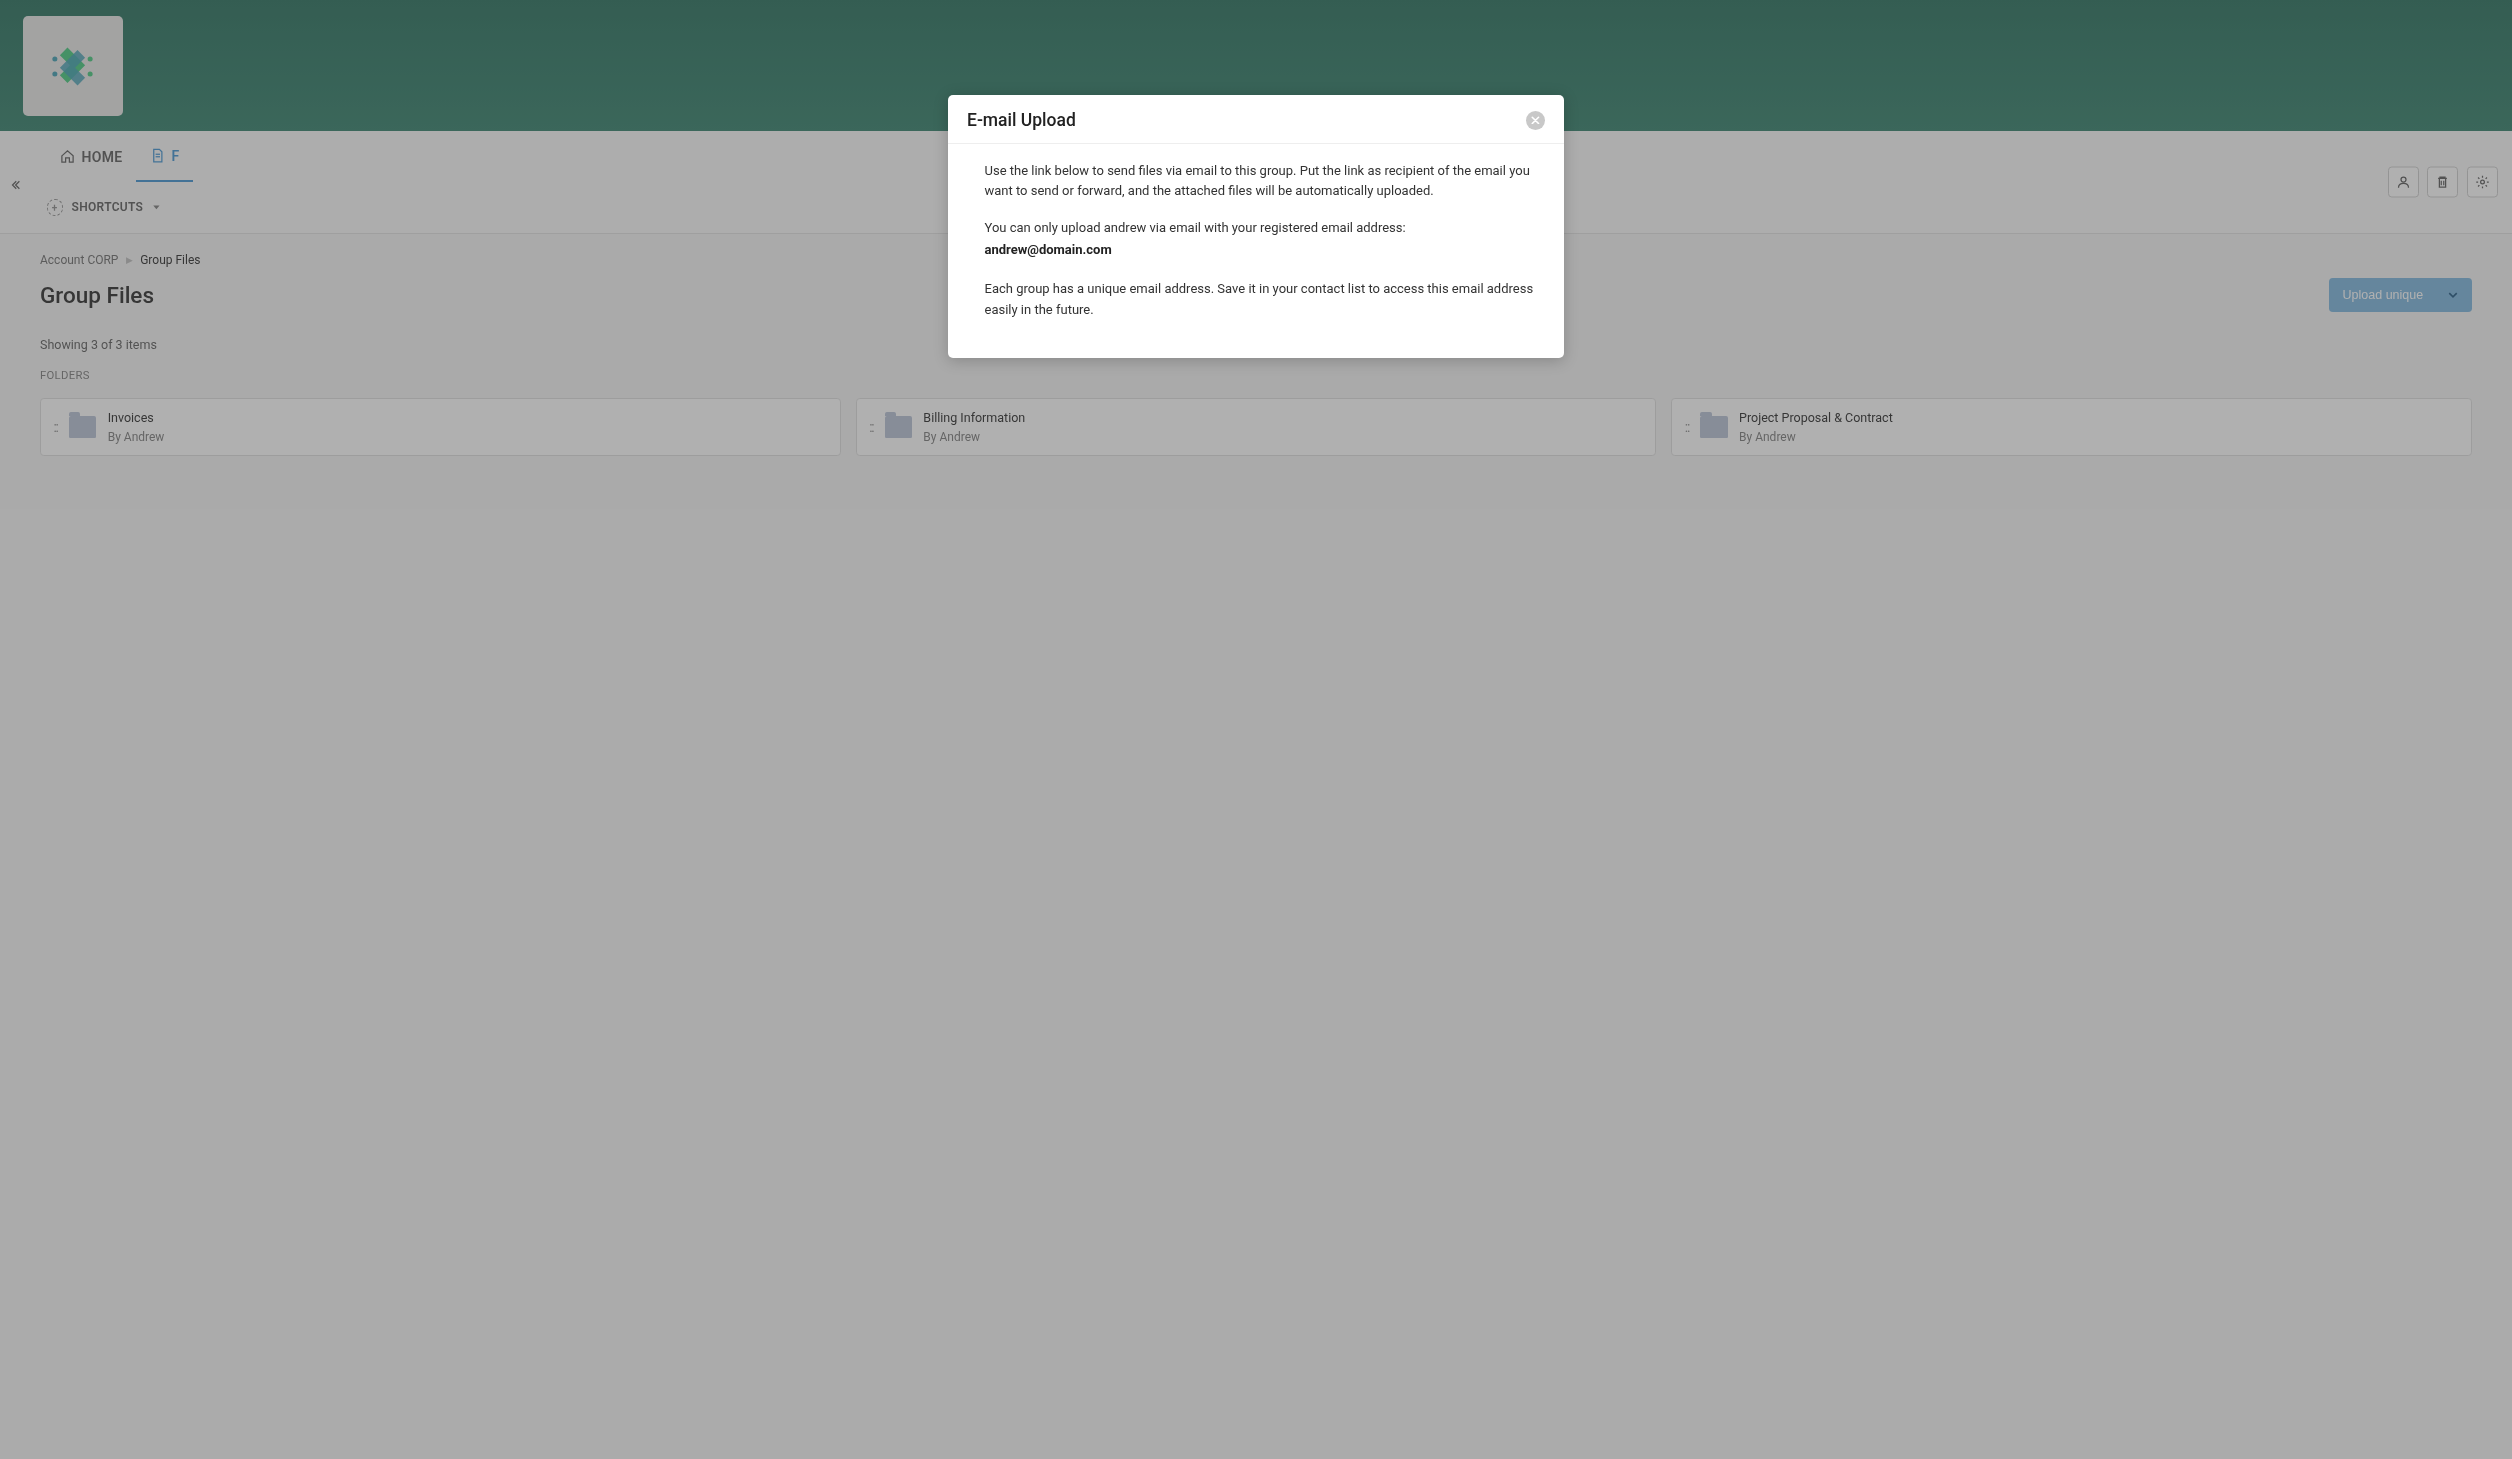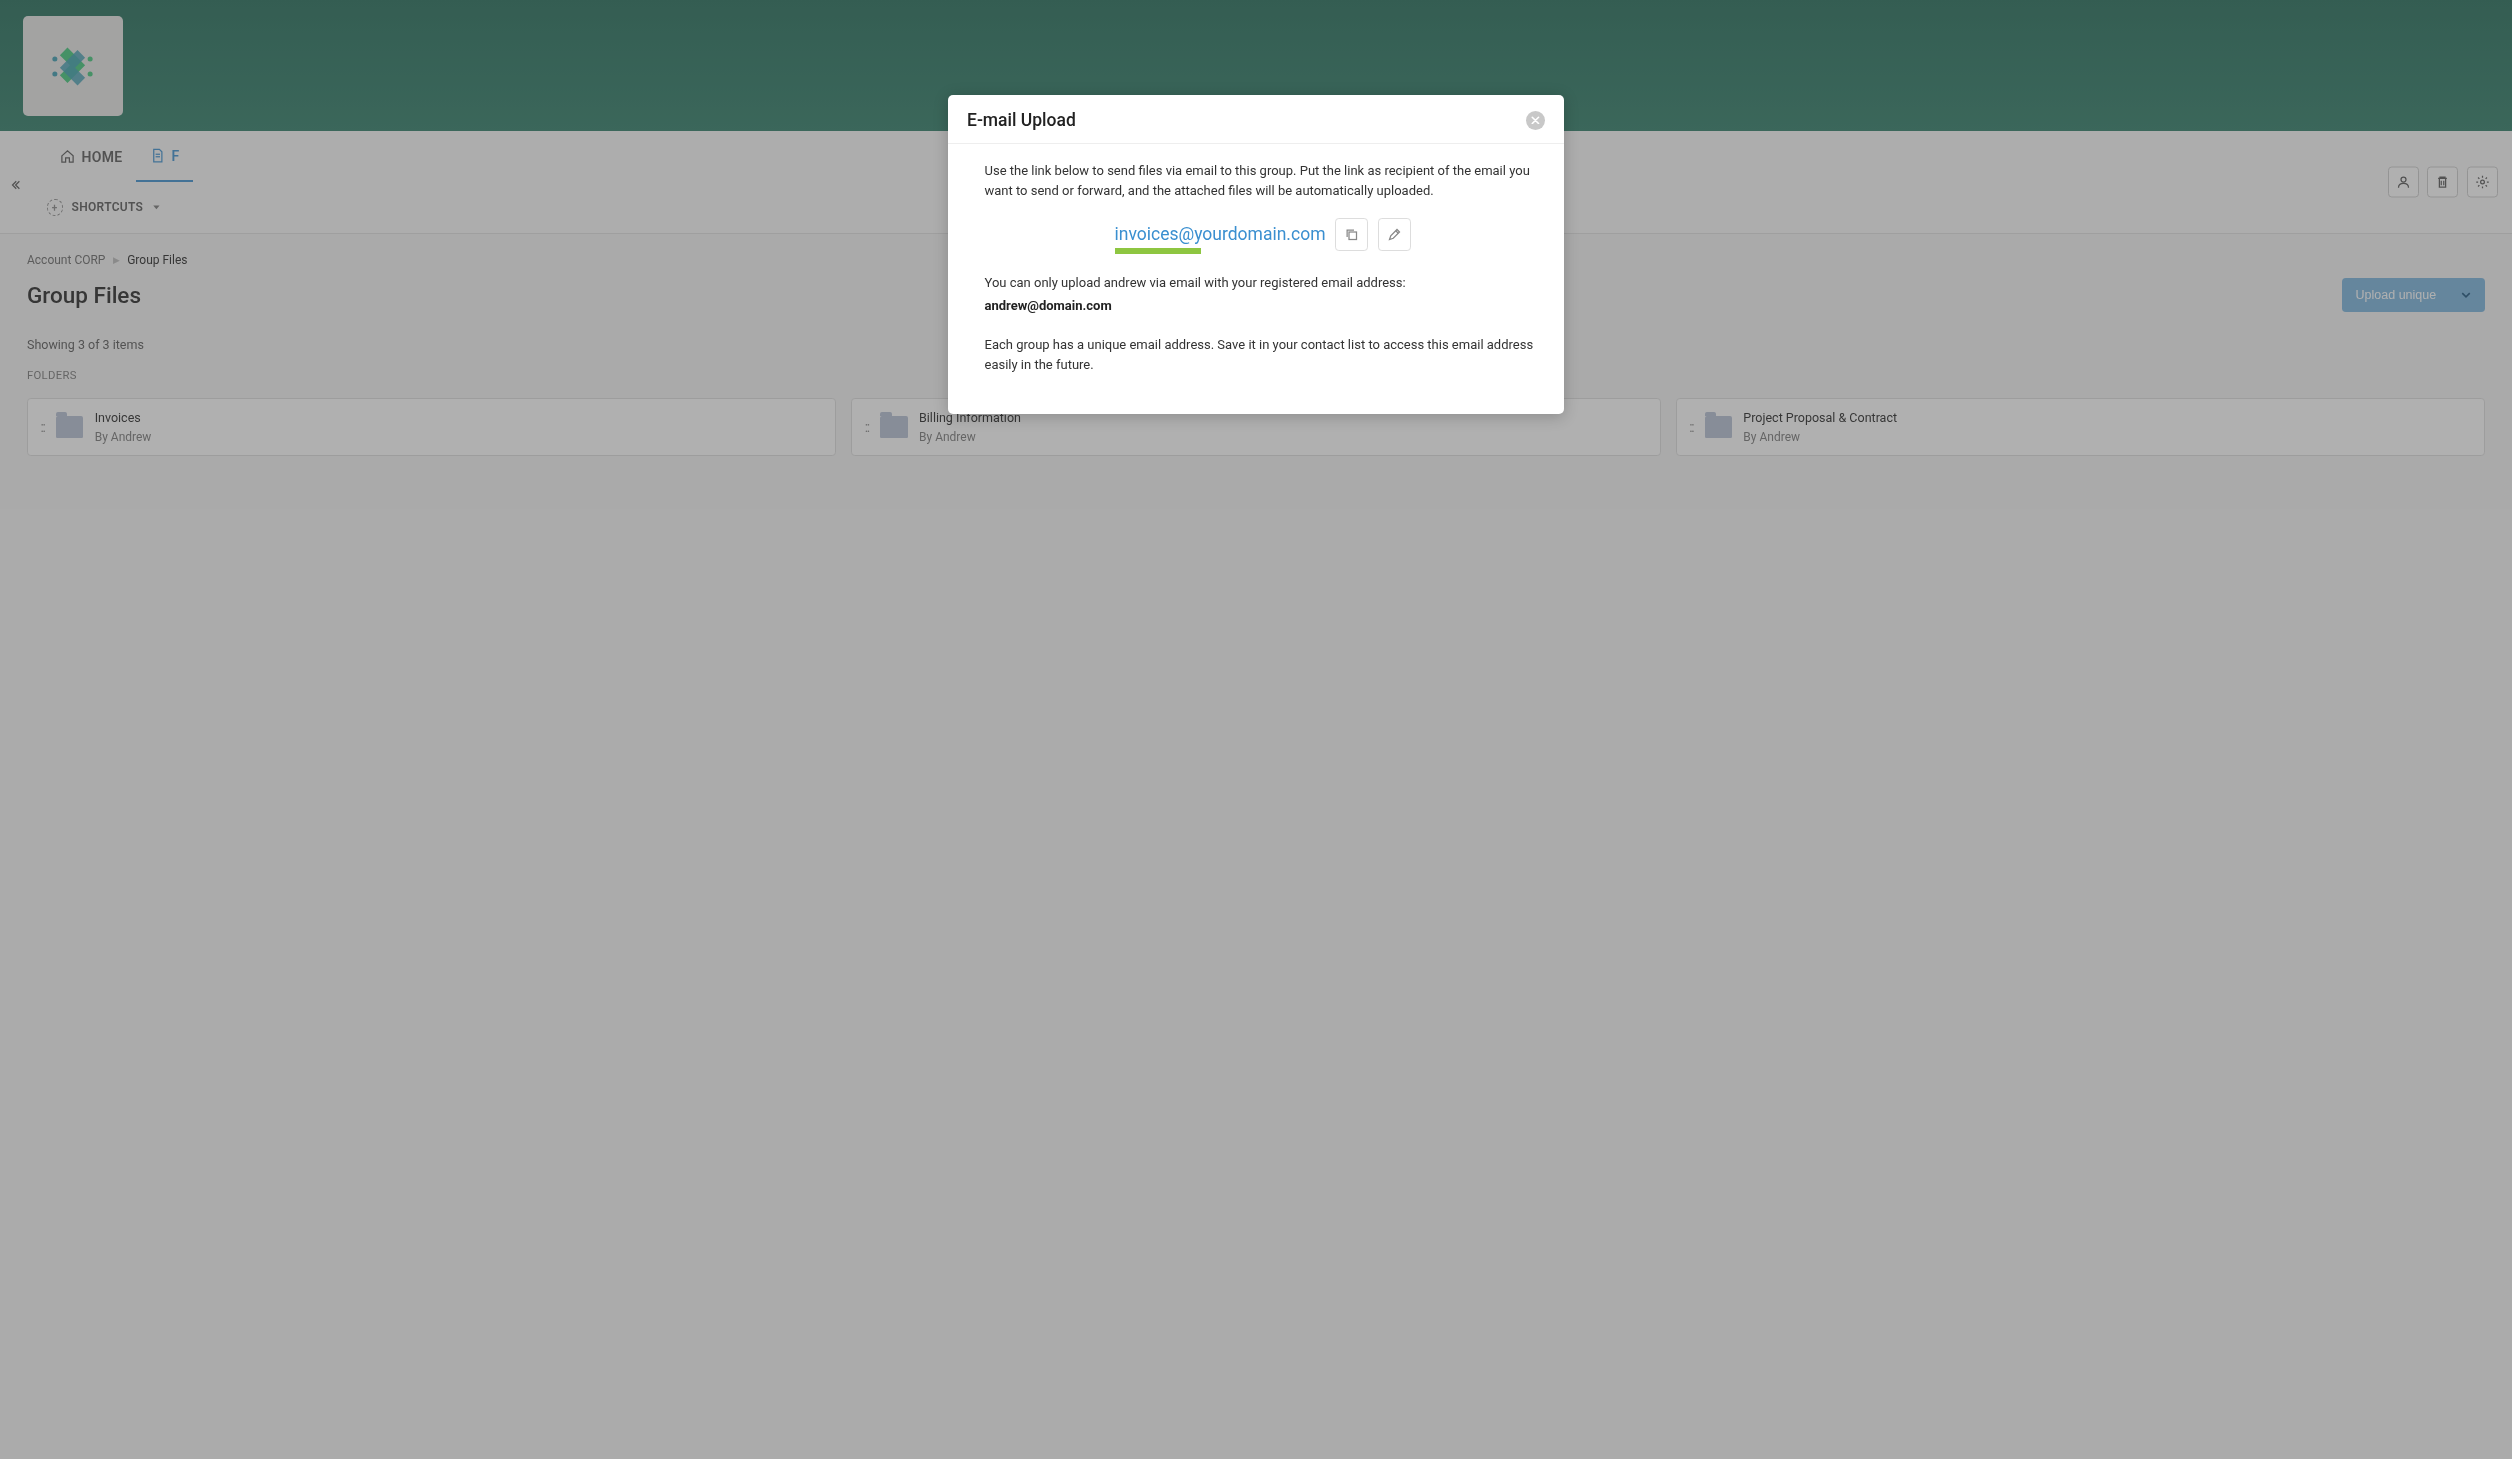--- a/index.html
+++ b/index.html
@@ -102,21 +102,21 @@
     border: 0.6px solid #ccc;
     border-radius: 3.8px;
     background: #fff;
     display: flex; align-items: center; justify-content: center;
     color: #555;
     cursor: pointer;
   }
 
   
   .content {
-    padding: 19px 27px;
+    padding: 19px 40px;
   }
   .breadcrumb {
     display: flex;
     align-items: center;
     gap: 7.5px;
     color: #666;
     font-size: 12px;
     margin-bottom: 11.3px;
   }
   .breadcrumb .current { color: #222; }
@@ -407,34 +407,19 @@
     <div class="modal-header">
       <div class="modal-title">E-mail Upload</div>
       <button class="close-btn">
         <svg width="8.8" height="8.8" viewBox="0 0 14 14">
             <path d="M2 2 L12 12 M12 2 L2 12" stroke="#fff" stroke-width="2.5" stroke-linecap="round"></path>
           </svg>
       </button>
     </div>
     <div class="modal-body">
       <p>Use the link below to send files via email to this group. Put the link as recipient of the email you want to send or forward, and the attached files will be automatically uploaded.</p>
-      <div class="email-row">
-        <span class="email-link">invoices@yourdomain.com</span>
-        <button class="mini-btn">
-          <svg width="15" height="15" viewBox="0 0 24 24">
-              <rect x="8" y="8" width="12" height="12" fill="none" stroke="#888" stroke-width="2"></rect>
-              <path d="M5 16 V5 H16" fill="none" stroke="#888" stroke-width="2"></path>
-            </svg>
-        </button>
-        <button class="mini-btn">
-          <svg width="15" height="15" viewBox="0 0 24 24">
-              <path d="M4 20 L6 14 L16 4 L20 8 L10 18 Z" fill="none" stroke="#888" stroke-width="2"></path>
-              <line x1="14" y1="6" x2="18" y2="10" stroke="#888" stroke-width="2"></line>
-            </svg>
-        </button>
-      </div>
       <div class="registered-line">You can only upload andrew via email with your registered email address:</div>
       <span class="registered-email">andrew@domain.com</span>
       <p class="unique-line">Each group has a unique email address. Save it in your contact list to access this email address easily in the future.</p>
     </div>
   </div>
 </div>
 
 
 </body></html>

